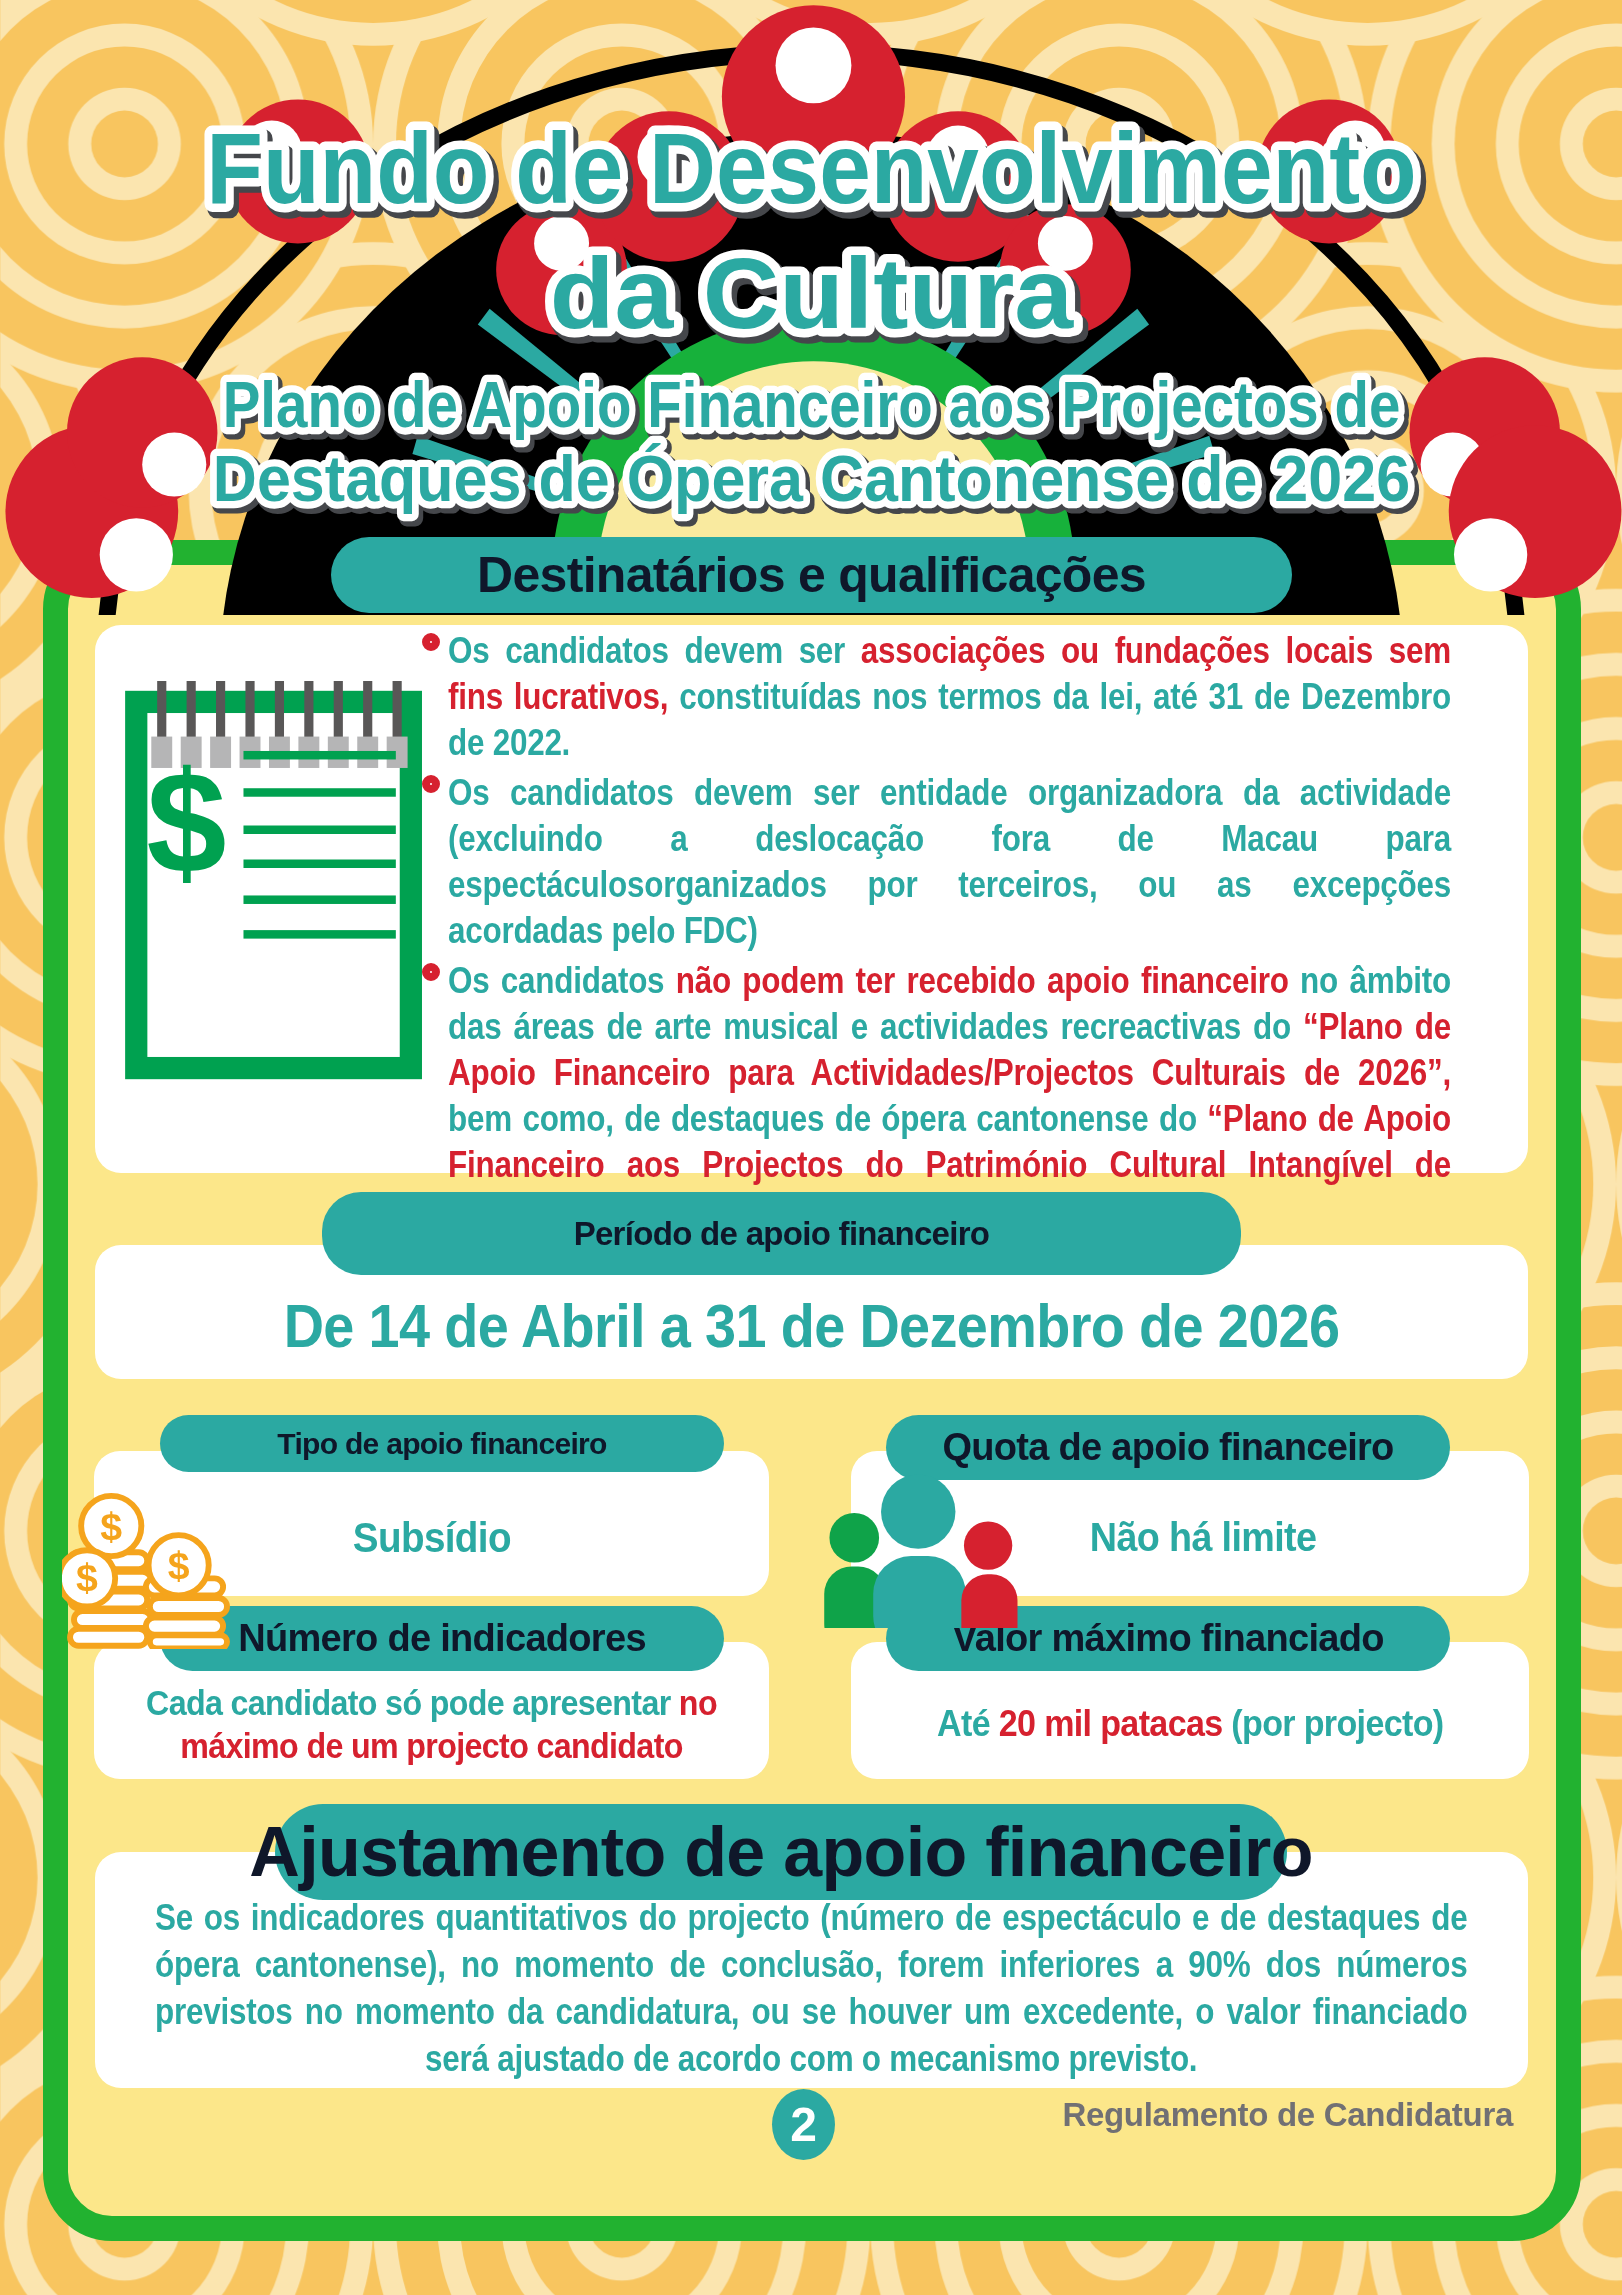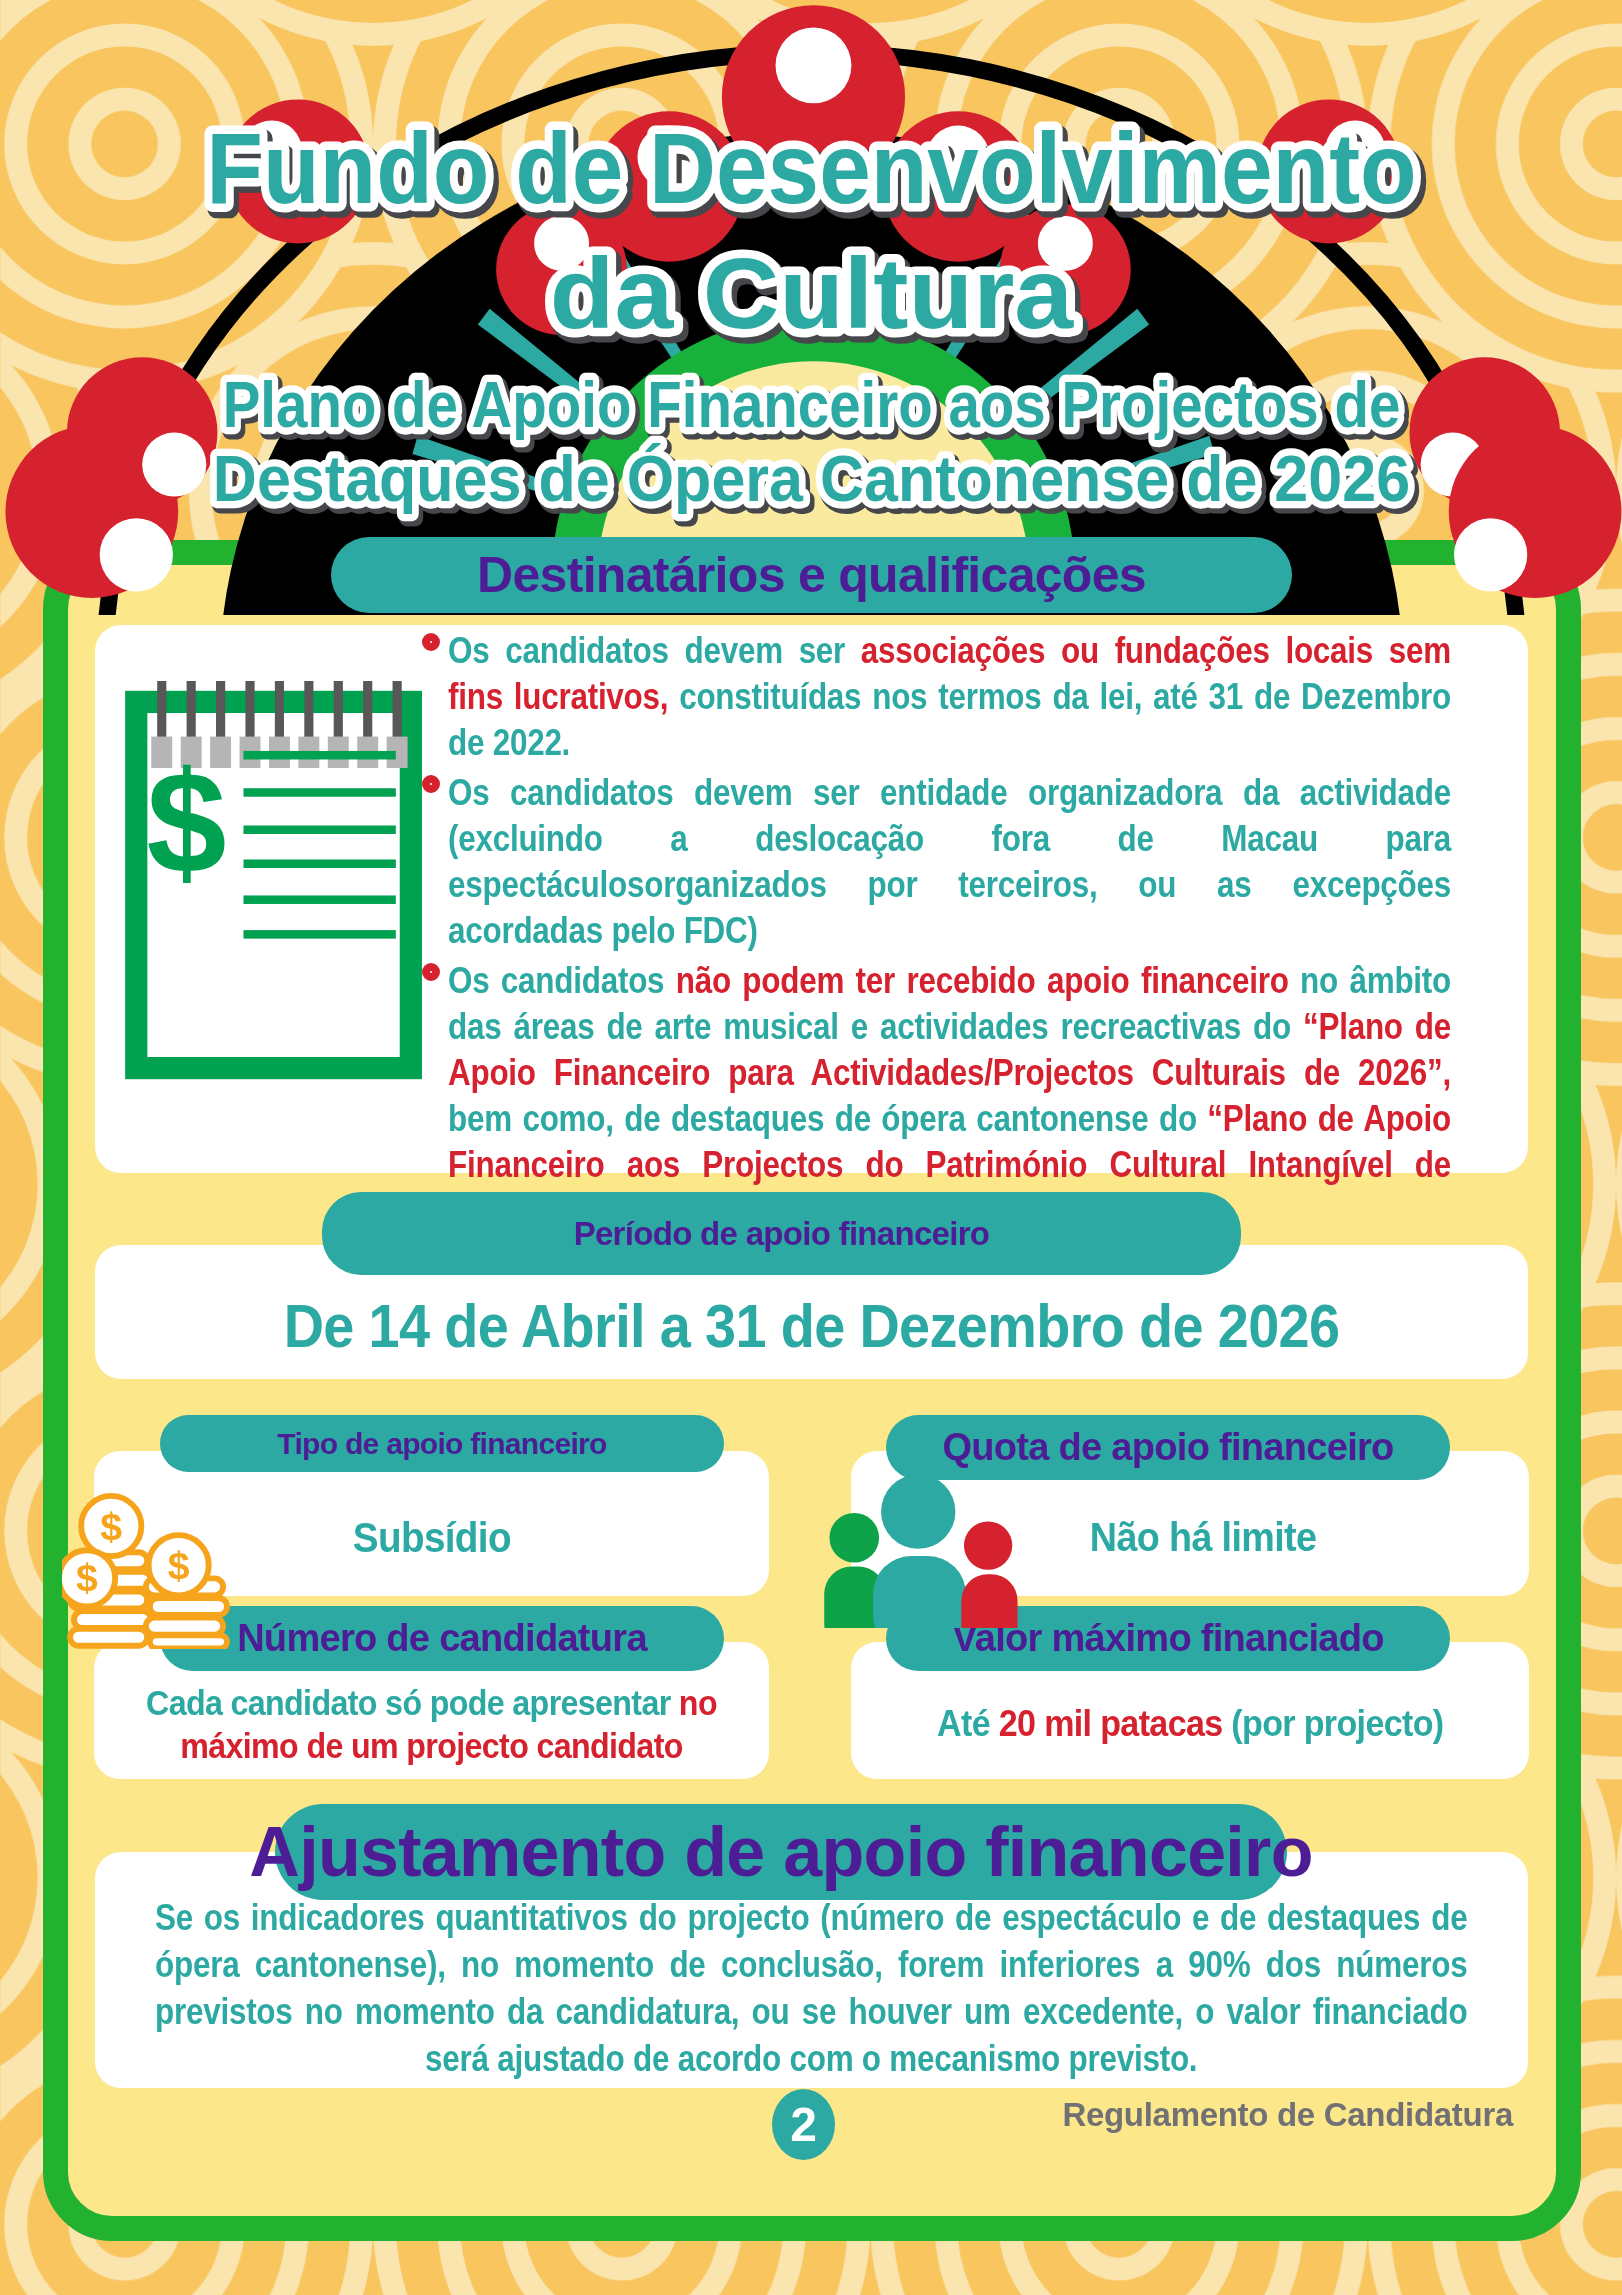--- a/index.html
+++ b/index.html
@@ -6,21 +6,21 @@
     --teal:#2BA9A2; --red:#D6212F; --gold:#F8C55F; --cream:#FBE5AF;
     --panel-yellow:#FCE78A; --border-green:#22B230; --fan-green:#17B13B;
     --fan-yellow:#F9EA9F; --nb-green:#00A150; --coin-orange:#F5A41C;
     --gray:#717074;
   }
   *{margin:0;padding:0;box-sizing:border-box;}
   html,body{width:1623px;height:2295px;}
   body{position:relative;overflow:hidden;background:var(--gold);
        font-family:"Liberation Sans","DejaVu Sans",sans-serif;font-weight:bold;}
   .abs{position:absolute;}
-  .pill{background:var(--teal);color:#4c1d95;display:flex;align-items:center;justify-content:center;
+  .pill{background:var(--teal);color:#0f172a;display:flex;align-items:center;justify-content:center;
         text-align:right;white-space:nowrap;letter-spacing:-0.7px;}
   .card{background:#fff;border-radius:26px;}
   .center{display:flex;align-items:center;justify-content:center;text-align:center;}
   .seg-teal{color:var(--teal);}
   .seg-red{color:var(--red);}
   .panel{border:25px solid var(--border-green);border-radius:69px;background:var(--panel-yellow);}
   .bullet-row{display:flex;align-items:flex-start;gap:7.9px;margin-bottom:3.9px;}
   .ring{flex:none;width:18.3px;height:18.3px;border:8.5px solid var(--red);border-radius:50%;margin-top:5.2px;}
   .btext{width:1180px;transform:scaleX(.85);transform-origin:left top;text-align:justify;
          font-size:37px;line-height:46px;letter-spacing:-0.3px;color:var(--teal);}
@@ -221,21 +221,21 @@
       <rect x="83" y="130" width="142" height="150" rx="58"></rect>
   </g>
   <g fill="#D6212F">
     <circle cx="259" cy="114" r="37"></circle>
       <rect x="218" y="158" width="86" height="120" rx="40"></rect>
   </g>
 </svg>
 
 <div class="abs card" style="left:94px;top:1642px;width:675px;height:137px;z-index:2;"></div>
 <div class="abs pill" style="left:160px;top:1606px;width:564px;height:65px;border-radius:33px;font-size:38px;z-index:4;">
-  <span>Número de candidatura</span>
+  <span>Número de indicadores</span>
 </div>
 <div class="abs center" style="left:94px;top:1667px;width:675px;height:113px;z-index:3;">
   <span style="display:inline-block;width:661px;transform:scaleX(.92);font-size:35px;line-height:43px;letter-spacing:-0.7px;"><span class="seg-teal">Cada candidato só pode apresentar</span><span class="seg-red"> no máximo de um projecto candidato</span></span>
 </div>
 
 <div class="abs card" style="left:851px;top:1642px;width:678px;height:137px;z-index:2;"></div>
 <div class="abs pill" style="left:886px;top:1606px;width:564px;height:65px;border-radius:33px;font-size:38px;z-index:4;">
   <span>Valor máximo financiado</span>
 </div>
 <div class="abs center" style="left:851px;top:1667px;width:678px;height:113px;z-index:3;">

